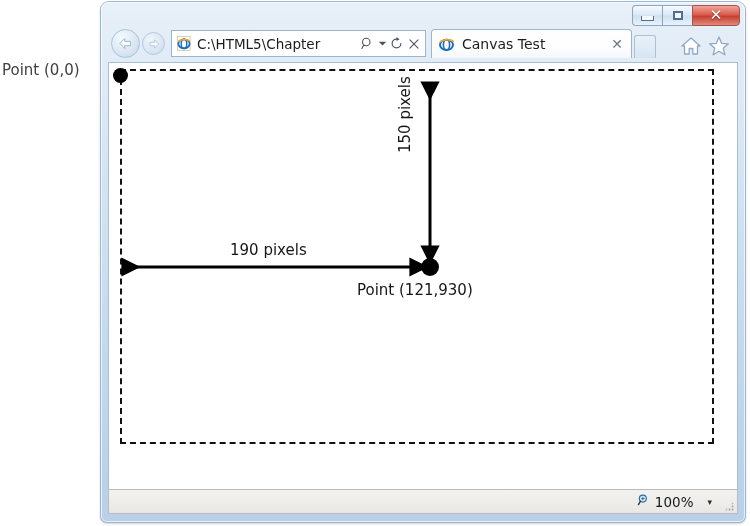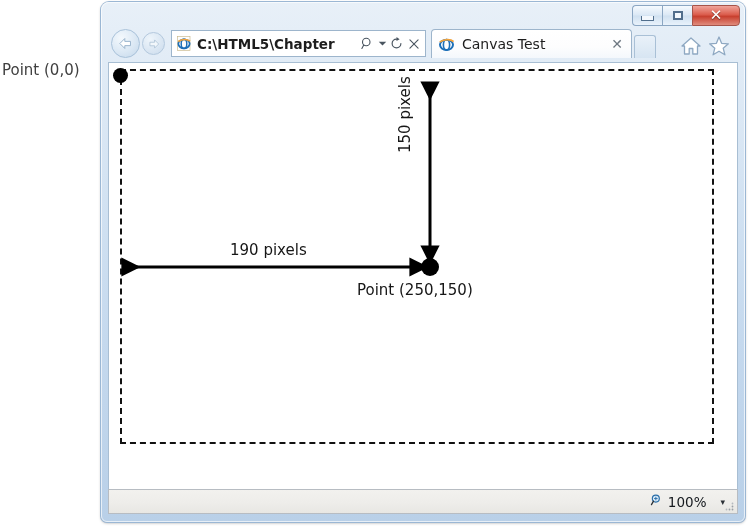--- a/index.html
+++ b/index.html
@@ -146,21 +146,20 @@
     left: 70px;
     top: 4px;
     width: 255px;
     height: 27px;
     background: #ffffff;
     border: 1px solid #9db5cc;
     box-sizing: border-box;
     display: flex;
     align-items: center;
     padding: 4px 3px;
-    font-weight: bold;
   }
   #address-text {
     flex: 1;
     font-size: 13.5px;
     color: #1d1d1d;
     white-space: nowrap;
     overflow: hidden;
     margin-left: 5px;
     font-family: "DejaVu Sans", sans-serif;
   }
@@ -303,21 +302,21 @@
     box-sizing: border-box;
     display: flex;
     align-items: center;
     justify-content: flex-end;
     padding-right: 6px;
   }
   #zoom-control {
     display: flex;
     align-items: center;
     gap: 4px;
-    margin-right: 2px;
+    margin-right: 15px;
   }
   #zoom-level {
     font-size: 13.5px;
     color: #14181d;
     font-family: "DejaVu Sans", sans-serif;
   }
   #zoom-caret {
     font-size: 9px;
     color: #2a2f35;
     margin-left: 10px;
@@ -444,21 +443,21 @@
           <marker id="arrowhead" markerWidth="7" markerHeight="7" refX="3.2" refY="3.2" orient="auto" markerUnits="strokeWidth">
             <path d="M0,0 L6.4,3.2 L0,6.4 Z" fill="#000000"></path>
           </marker>
         </defs>
         <line x1="321" y1="28" x2="321" y2="192" stroke="#000000" stroke-width="3" marker-start="url(#arrowhead)" marker-end="url(#arrowhead)"></line>
         <line x1="22" y1="204" x2="310" y2="204" stroke="#000000" stroke-width="3" marker-start="url(#arrowhead)" marker-end="url(#arrowhead)"></line>
       </svg>
 
       <div class="measure-label" id="label-250">190 pixels</div>
       <div class="measure-label" id="label-150">150 pixels</div>
-      <div class="measure-label" id="label-point-250-150">Point (250,150)</div>
+      <div class="measure-label" id="label-point-250-150">Point (121,930)</div>
     </div>
 
     <div id="status-bar">
       <div id="zoom-control">
         <span>
           <svg width="14" height="14" viewBox="0 0 24 24">
             <circle cx="10" cy="9.5" r="6" fill="#d8eaf8" stroke="#2a6ea8" stroke-width="2"></circle>
             <line x1="10" y1="6.5" x2="10" y2="12.5" stroke="#2a6ea8" stroke-width="1.6"></line>
             <line x1="7" y1="9.5" x2="13" y2="9.5" stroke="#2a6ea8" stroke-width="1.6"></line>
             <line x1="6" y1="14" x2="2.5" y2="20" stroke="#2a2f35" stroke-width="2.2" stroke-linecap="round"></line>

